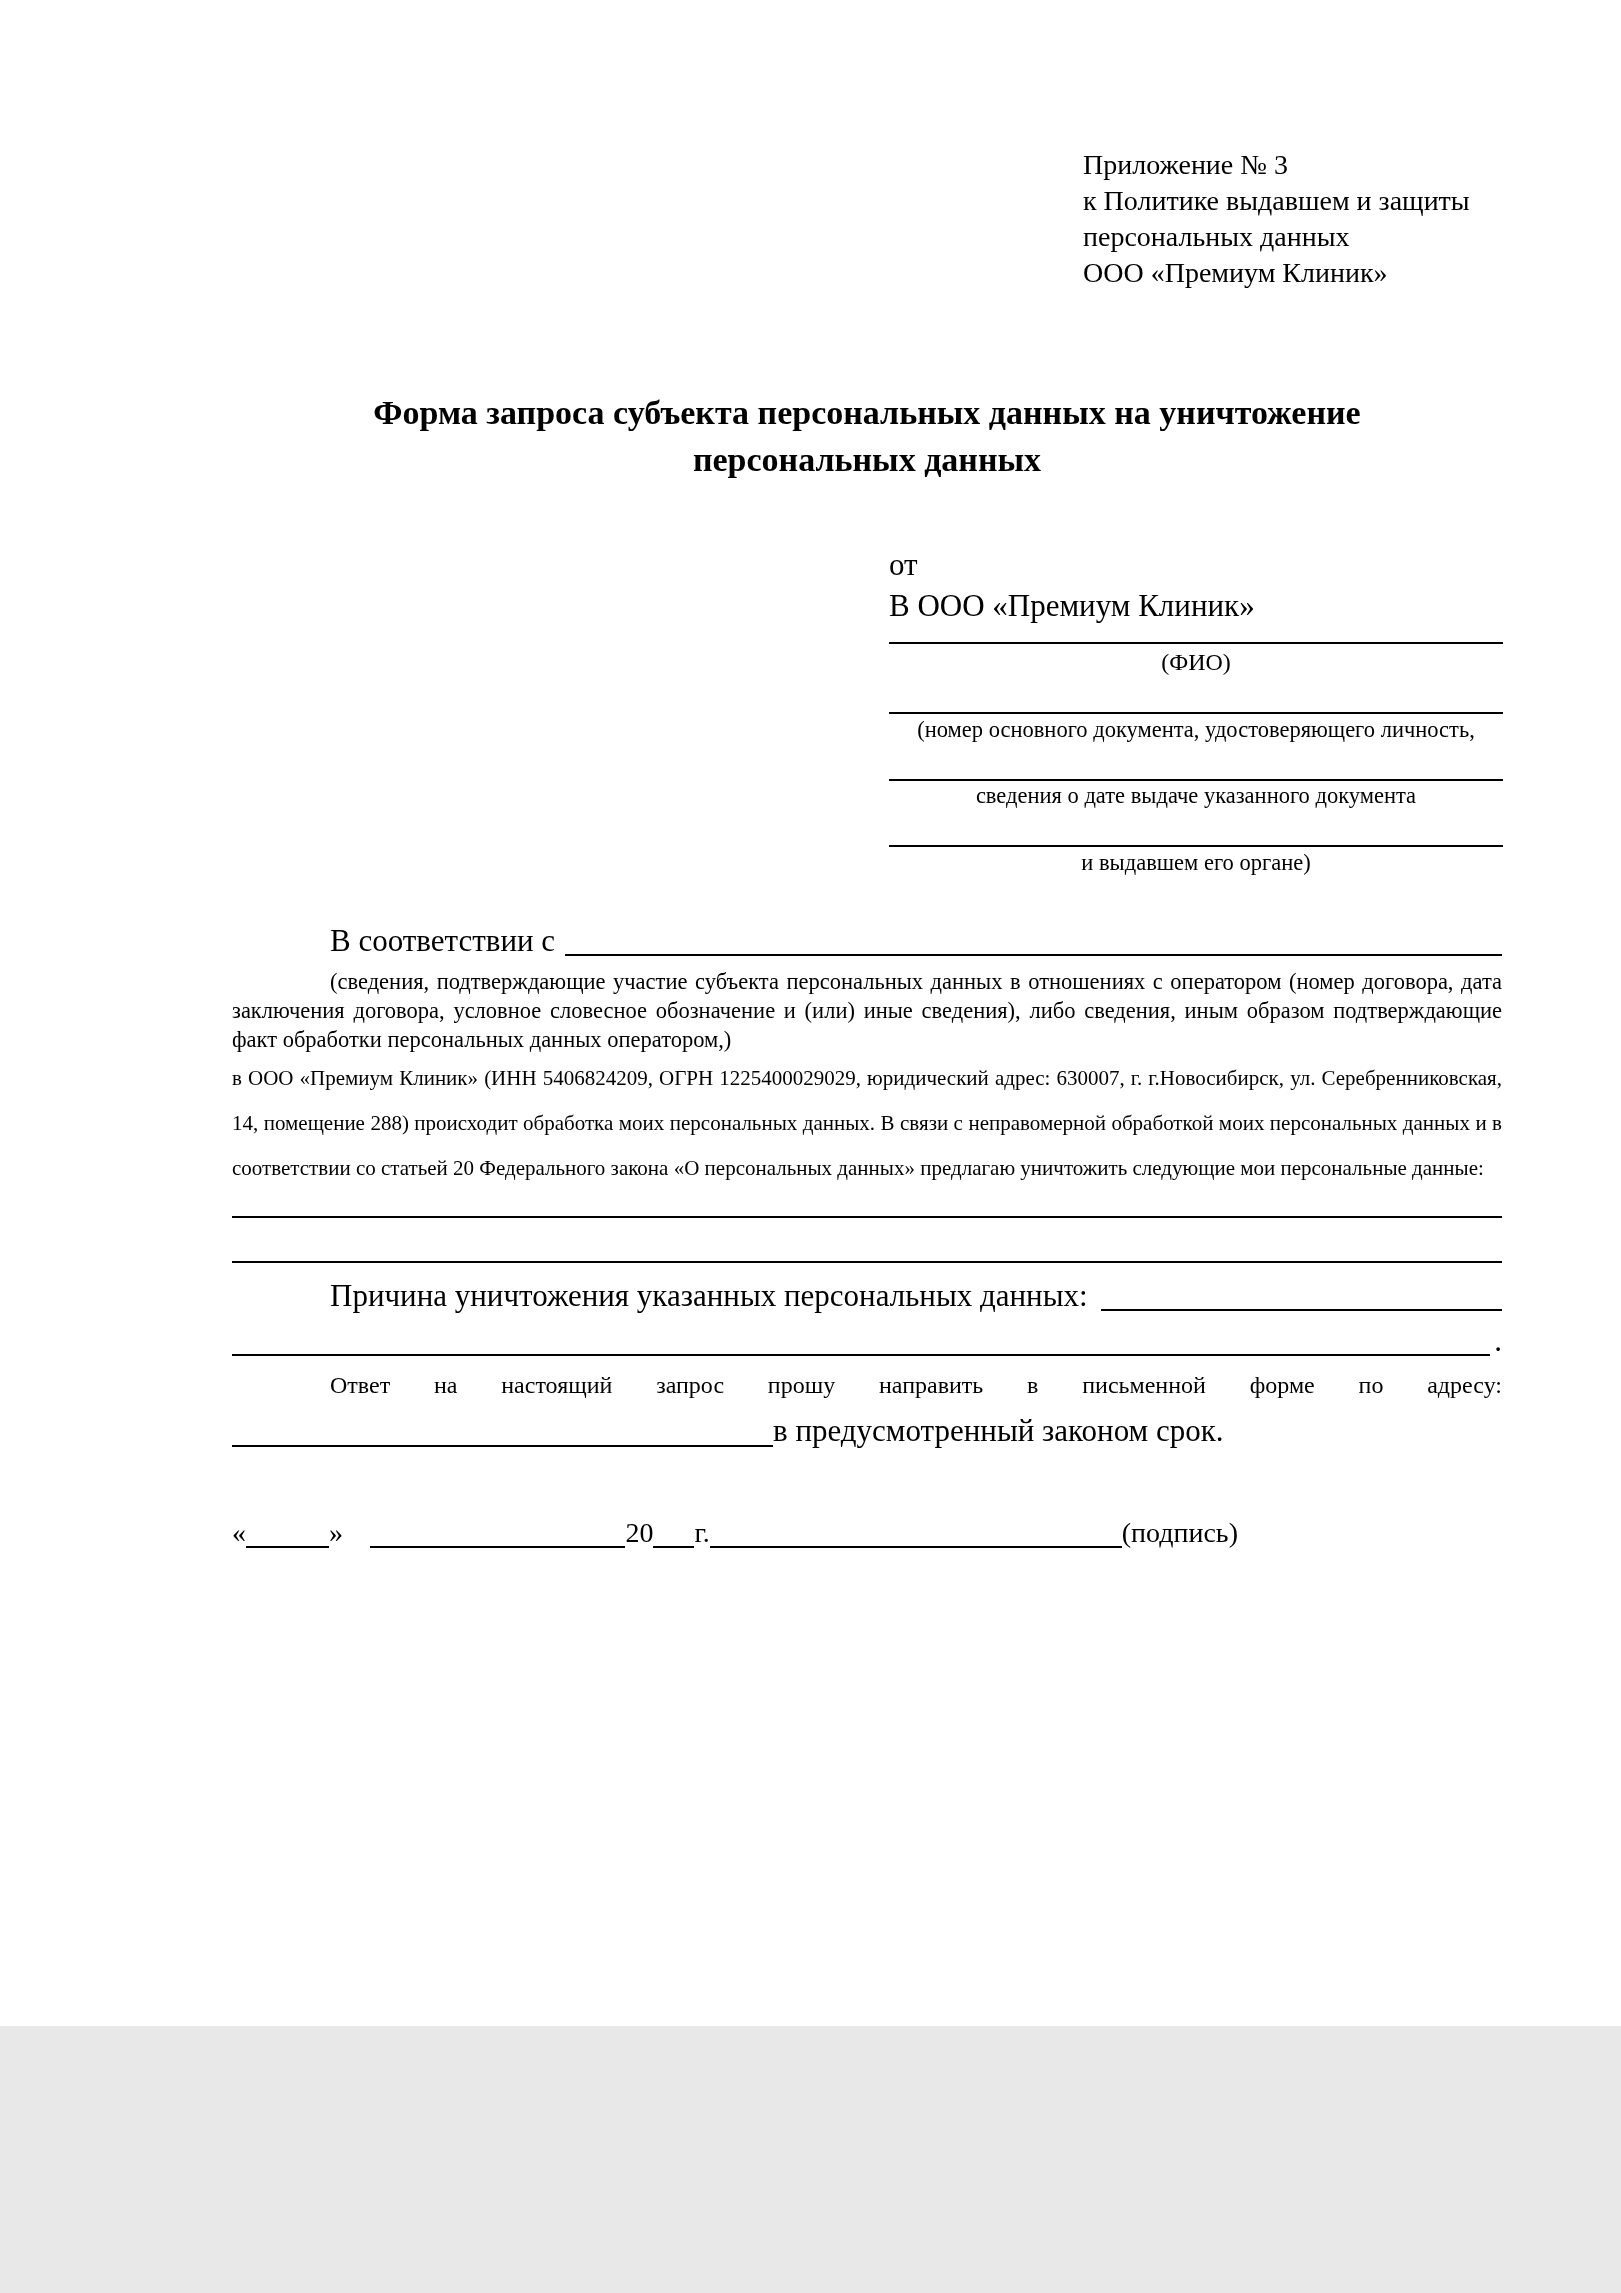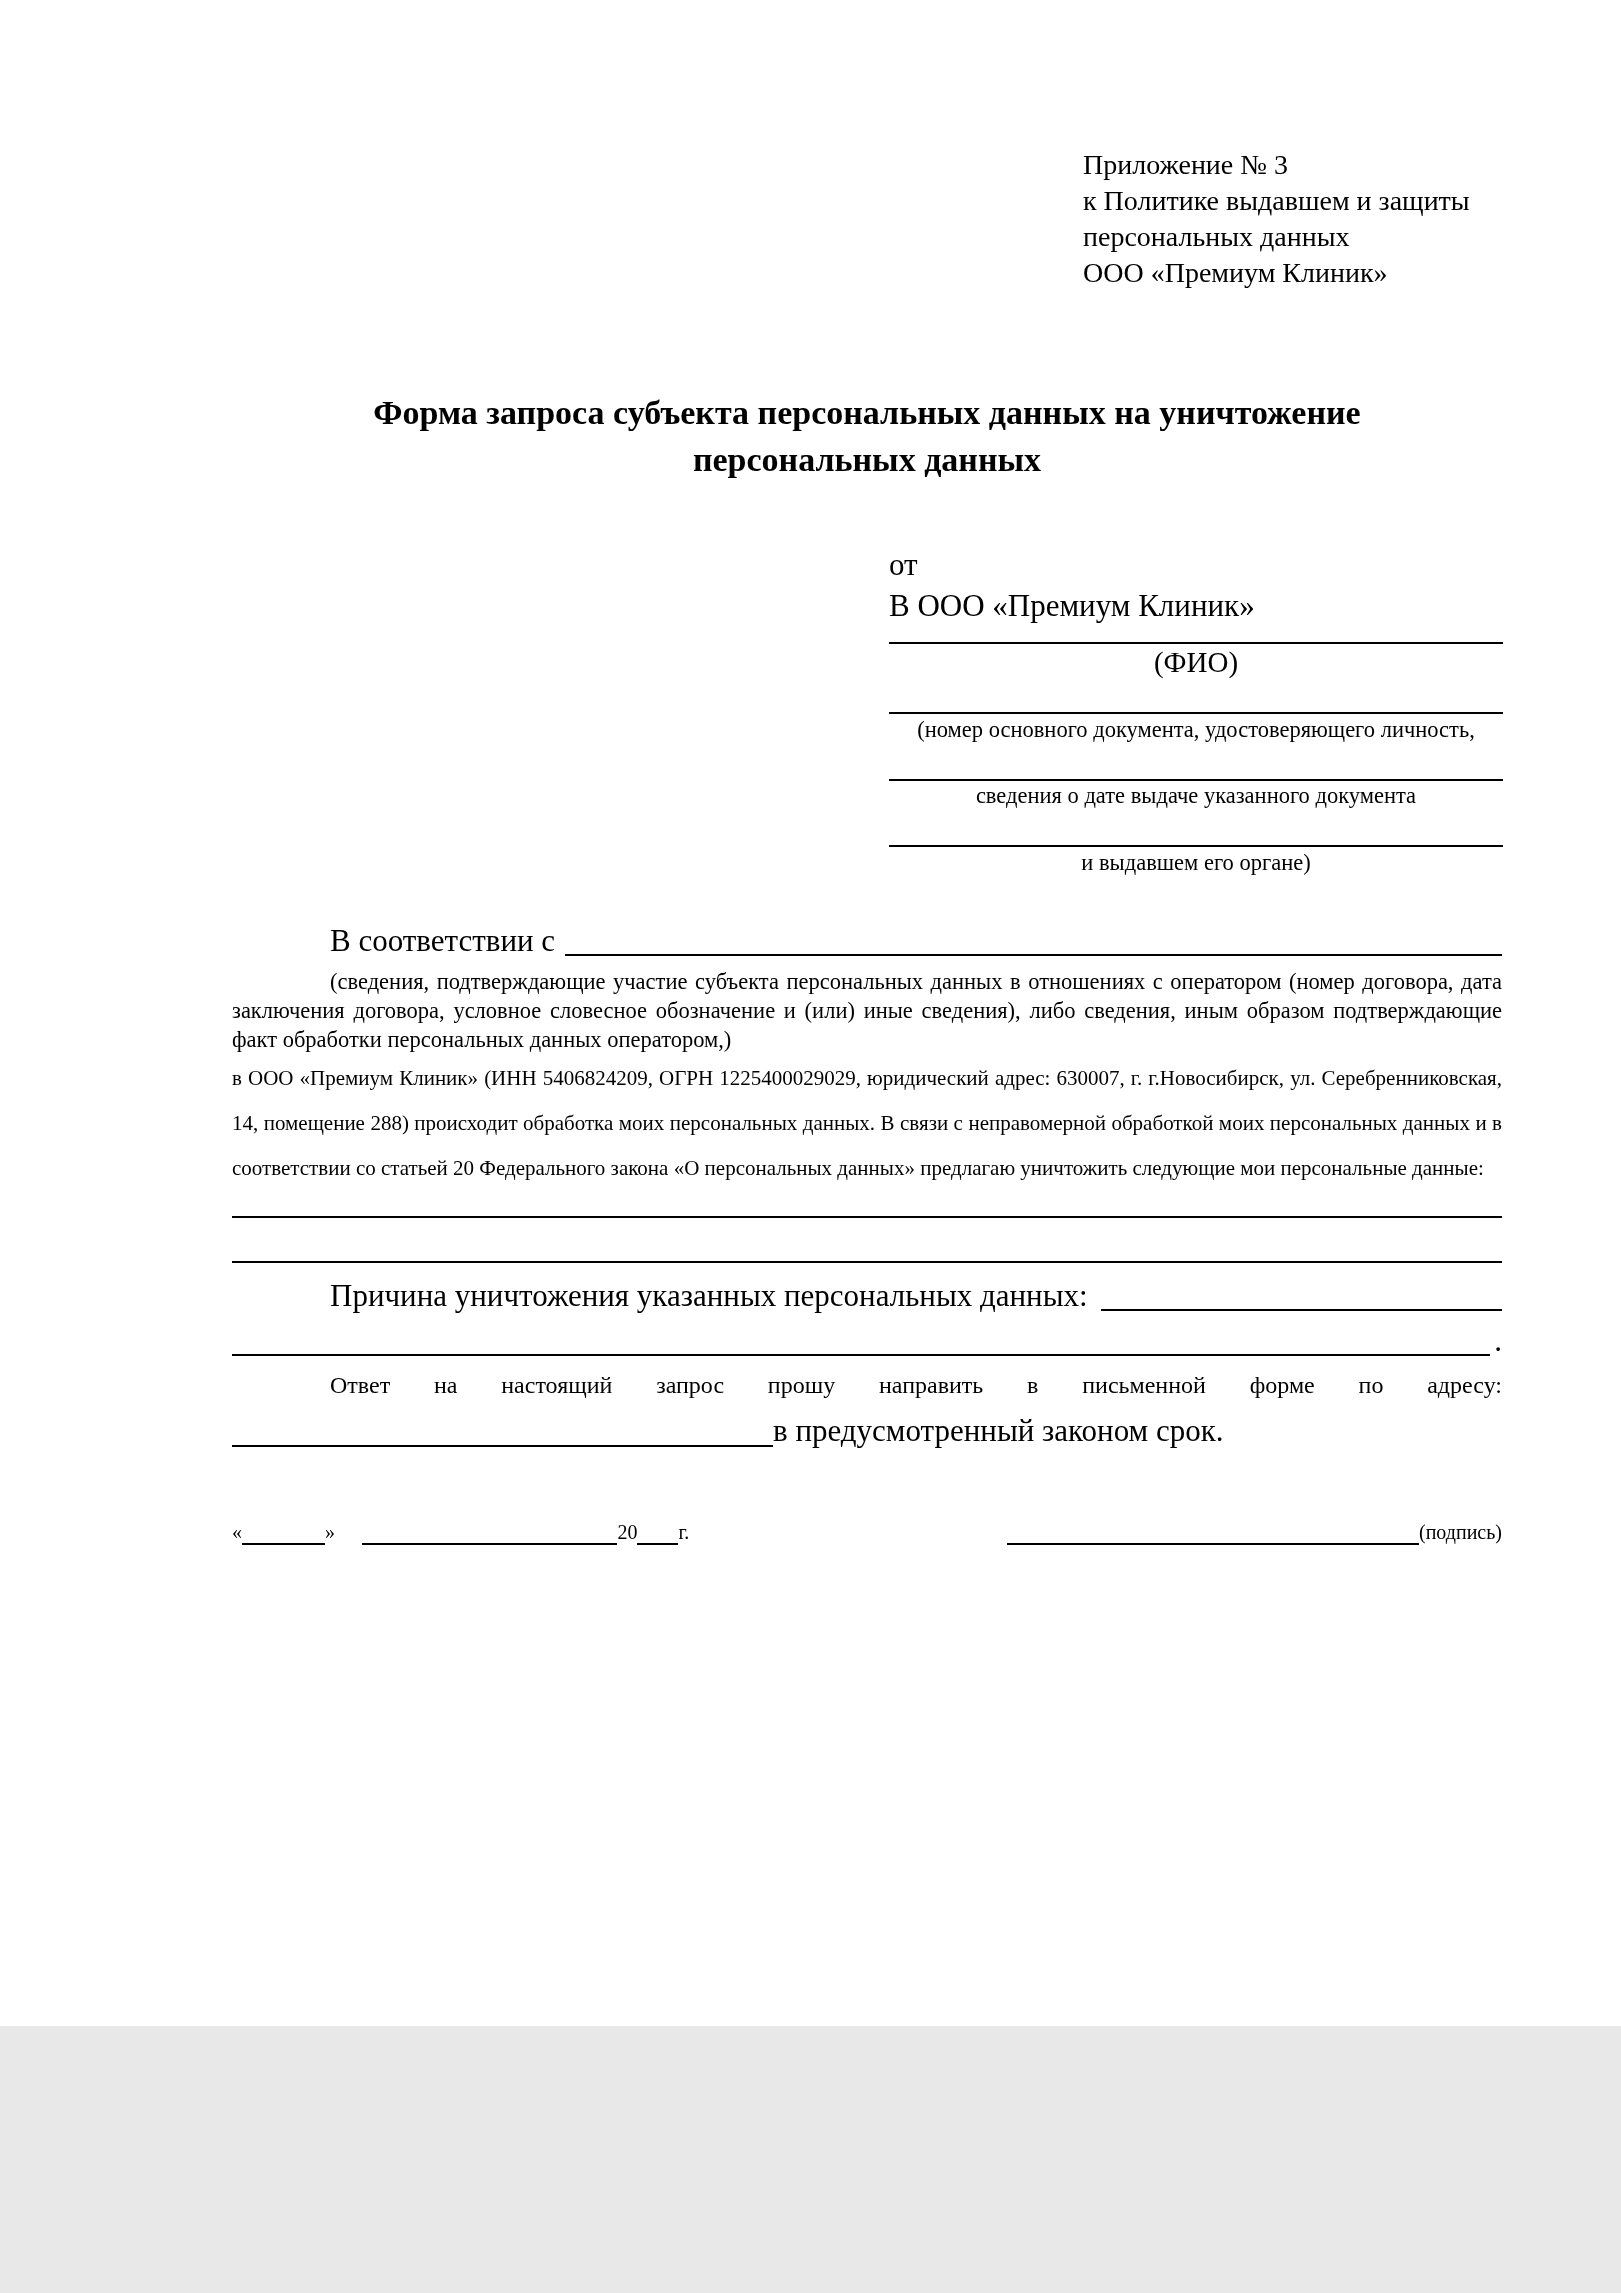--- a/index.html
+++ b/index.html
@@ -20,21 +20,21 @@
 
   
   .title { margin-top: 98px; text-align: center; font-weight: bold; font-size: 34px; line-height: 47px; }
 
   
   .addr { margin-top: 61px; margin-left: 657px; width: 614px; font-size: 31px; line-height: 41px; }
   .addr .blank { border-bottom: 2.9px solid #000; }
   .addr .blank.first { height: 15.7px; }
   .addr .blank.next { height: 25.5px; margin-top: 9.8px; }
   .addr .cap { text-align: center; font-size: 22.5px; line-height: 26.5px; padding-top: 2.9px; }
-  .addr .cap.cap-lg { font-size: 29px; line-height: 30px; }
+  .addr .cap.cap-lg { font-size: 24px; line-height: 30px; }
 
   
   .row { display: flex; font-size: 31px; line-height: 45px; }
   .row .fill { flex: 1; border-bottom: 2.9px solid #000; margin-bottom: 6.9px; }
   .row.indent { padding-left: 98px; }
   .accordance { margin-top: 41px; }
   .accordance .fill { margin-left: 9.8px; }
 
   .note { margin: 3.9px 0 0 0; font-size: 22.5px; line-height: 29px; text-align: justify; text-indent: 98px; }
 
@@ -48,21 +48,21 @@
   .reason .fill { margin-left: 13.7px; }
   .periodrow .fill { margin-right: 3.9px; }
 
   .response { margin: 0; font-size: 24px; line-height: 45px; text-align: justify; text-align-last: justify; text-indent: 98px; }
 
   .ublock { display: inline-block; border-bottom: 2.9px solid #000; vertical-align: -5.9px; }
   .tailrow { font-size: 31px; line-height: 45px; }
   .addr-line { width: 541px; }
 
   
-  .sigrow { margin-top: 57px; display: flex; justify-content: space-between; align-items: baseline; font-size: 20px; line-height: 45px; }
+  .sigrow { margin-top: 57px; display: flex; align-items: baseline; font-size: 28px; line-height: 45px; }
   .u-day { width: 83px; }
   .u-month { width: 255px; margin-left: 27.4px; }
   .u-year { width: 41px; }
   .u-sign { width: 412px; }
 </style>
 </head>
 <body>
 
 <div class="page">
 

